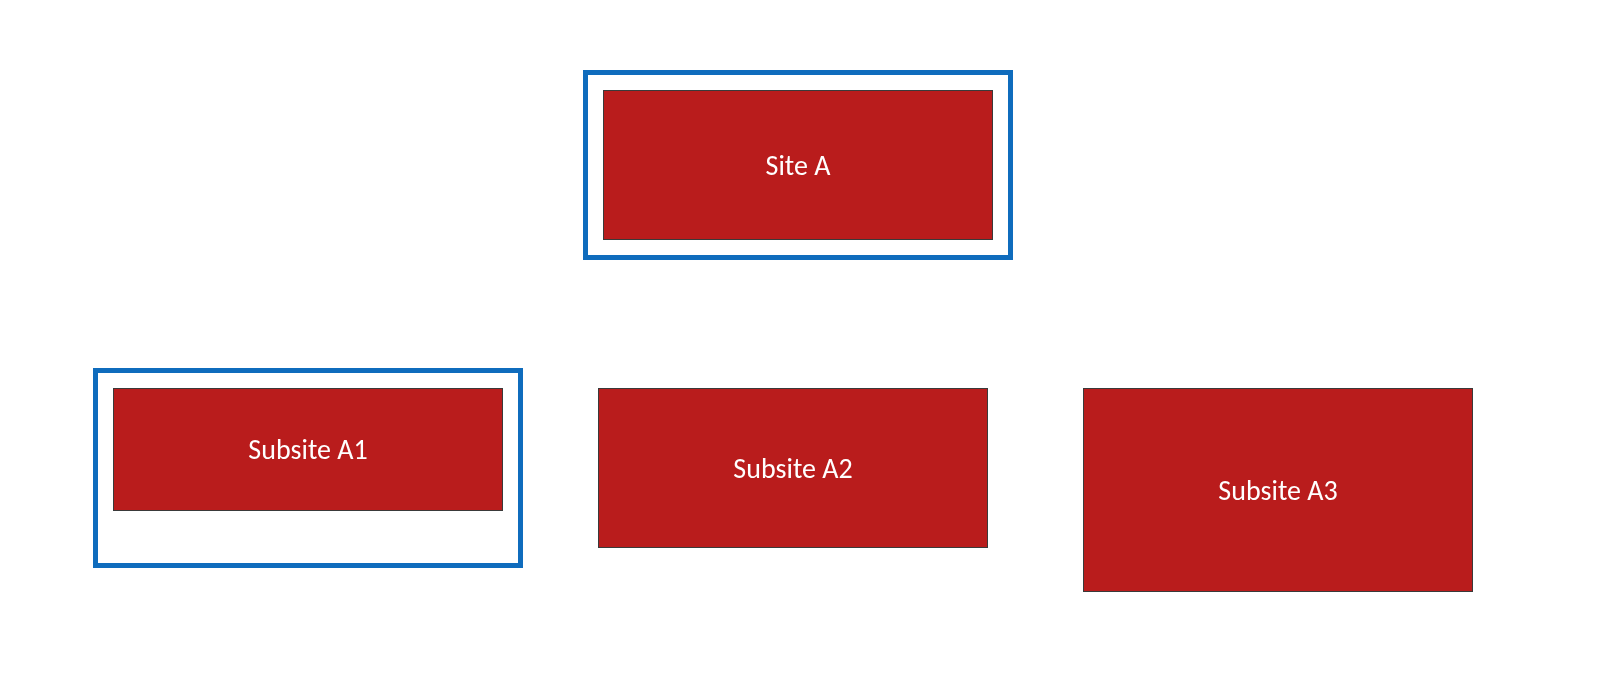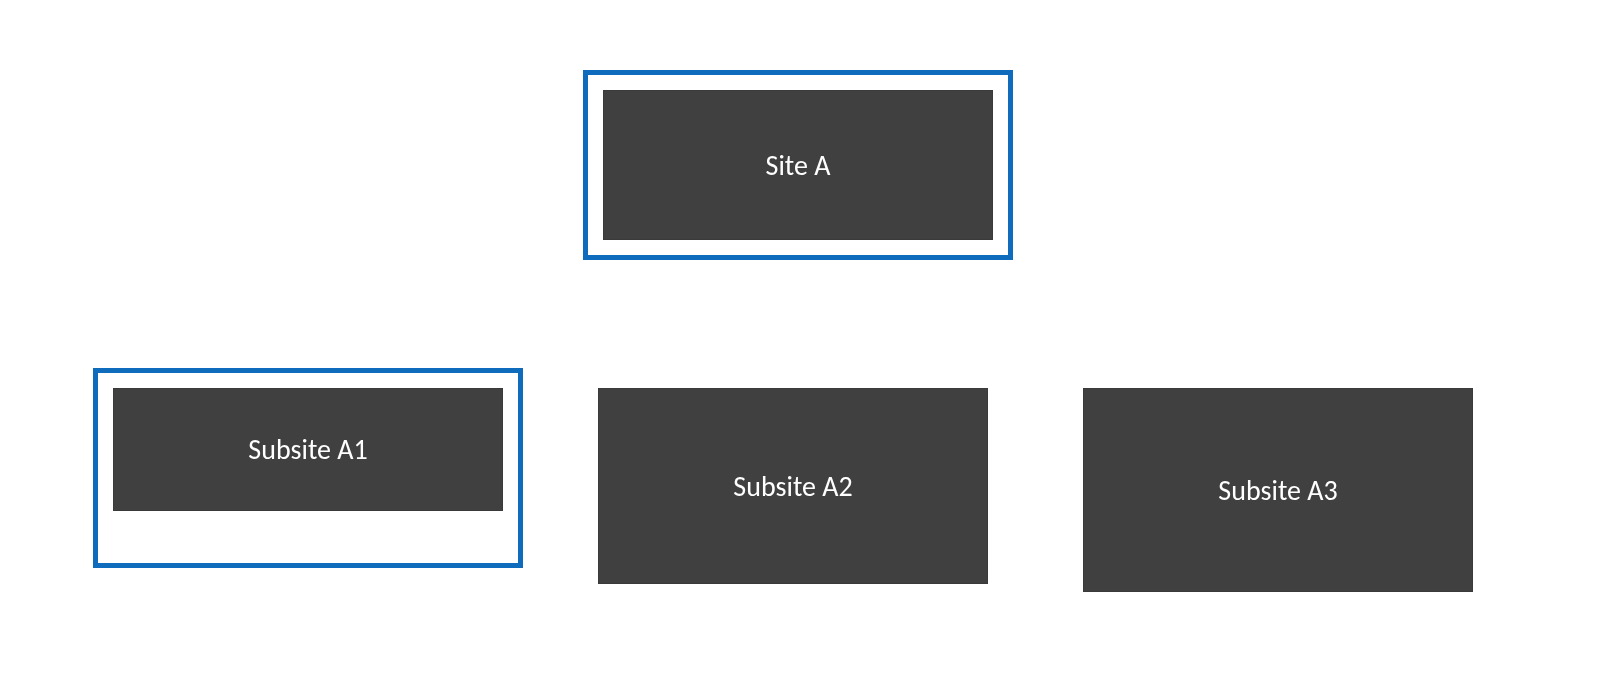--- a/index.html
+++ b/index.html
@@ -14,21 +14,21 @@
       font-family: "Segoe UI", Calibri, Arial, sans-serif;
       position: relative;
     }
     .node {
       position: absolute;
       display: flex;
       align-items: center;
       justify-content: center;
     }
     .node-inner {
-      background: #404040;
+      background: #b91c1c;
       border: 1px solid #3a3a3a;
       width: 100%;
       height: 100%;
       display: flex;
       align-items: center;
       justify-content: center;
       color: #ffffff;
       font-size: 28px;
       font-weight: 400;
     }
@@ -60,21 +60,21 @@
     .subsite-a1 {
       left: 113px;
       top: 388px;
       width: 390px;
       height: 123px;
     }
     .subsite-a2 {
       left: 598px;
       top: 388px;
       width: 390px;
-      height: 196px;
+      height: 160px;
       text-align: right;
     }
     .subsite-a3 {
       left: 1083px;
       top: 388px;
       width: 390px;
       height: 204px;
     }
   </style>
 </head>

